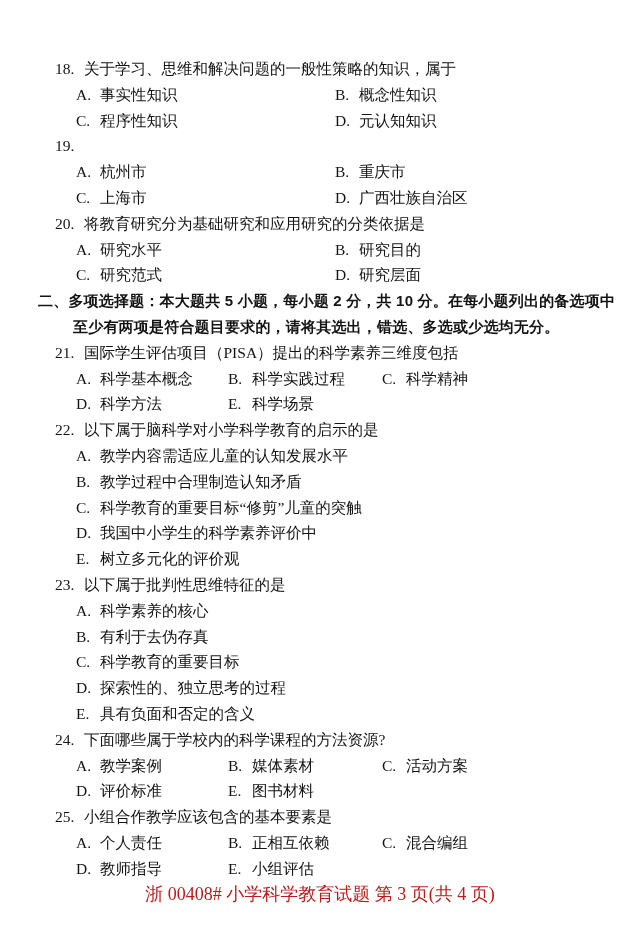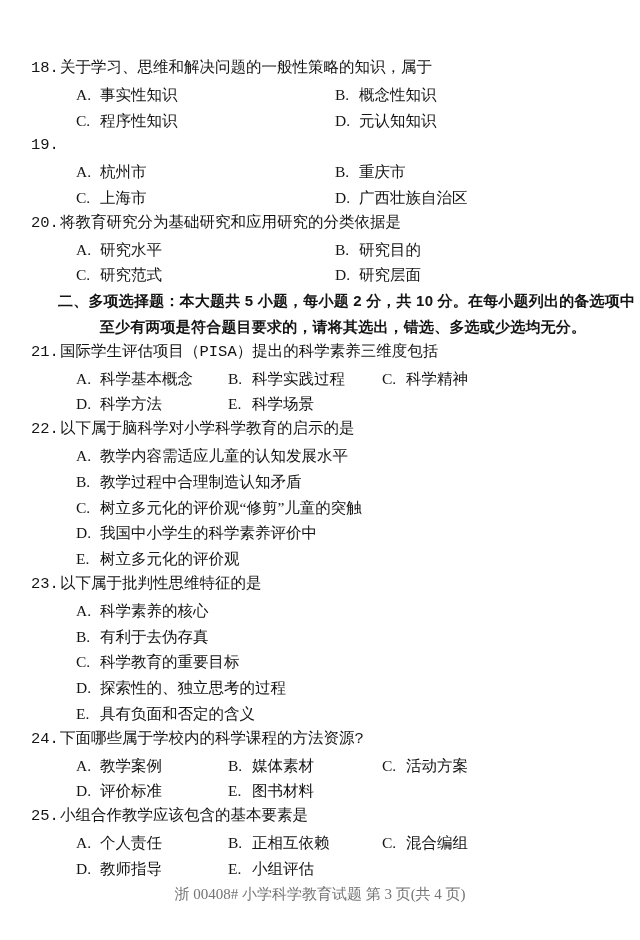--- a/index.html
+++ b/index.html
@@ -11,50 +11,50 @@
     background: #ffffff;
     color: #141414;
     font-family: "Liberation Serif", "DejaVu Serif", serif;
     font-size: 15.5px;
     overflow: hidden;
   }
   .content { padding-top: 56px; }
   .line { height: 25.8px; line-height: 25.8px; white-space: nowrap; }
 
   
-  .stem-row { padding-left: 31px; display: flex; font-family: Liberation Mono, monospace; }
+  .stem-row { padding-left: 55px; display: flex; }
   .qnum { display: inline-block; width: 29px; flex: 0 0 29px; }
   .stem { flex: 1 1 auto; }
 
   
   .opt-row { padding-left: 76px; display: flex; }
   .opt { display: inline-flex; }
   .cols2 .opt:nth-child(1) { width: 259px; flex: 0 0 259px; }
   .cols3 .opt:nth-child(1) { width: 152px; flex: 0 0 152px; }
   .cols3 .opt:nth-child(2) { width: 154px; flex: 0 0 154px; }
   .olabel { display: inline-block; min-width: 24px; }
 
   
   .sec-head {
     font-family: "Liberation Sans", "DejaVu Sans", sans-serif;
     font-weight: 700;
     font-size: 15px;
     letter-spacing: 0.2px;
   }
-  .sec-head.l1 { padding-left: 58px; }
-  .sec-head.l2 { padding-left: 46px; text-align: center; }
+  .sec-head.l1 { padding-left: 26px; margin-left: 12px; }
+  .sec-head.l2 { padding-left: 73px; }
 
   .footer {
     position: absolute;
     left: 0; right: 0;
     top: 884px;
     text-align: center;
-    font-size: 15px;
+    font-size: 18px;
     line-height: 20px;
-    color: #737373;
+    color: #b91c1c;
   }
 </style>
 </head>
 <body>
 
 <div class="paper">
   <div class="content">
 
     <div class="line stem-row">
       <span class="qnum">18.</span>
@@ -174,21 +174,21 @@
     </div>
     <div class="line opt-row cols1">
       <span class="opt">
           <span class="olabel">B.</span>
           <span class="otext">教学过程中合理制造认知矛盾</span>
         </span>
     </div>
     <div class="line opt-row cols1">
       <span class="opt">
           <span class="olabel">C.</span>
-          <span class="otext">树立多元化的评价观“修剪”儿童的突触</span>
+          <span class="otext">科学教育的重要目标“修剪”儿童的突触</span>
         </span>
     </div>
     <div class="line opt-row cols1">
       <span class="opt">
           <span class="olabel">D.</span>
           <span class="otext">我国中小学生的科学素养评价中</span>
         </span>
     </div>
     <div class="line opt-row cols1">
       <span class="opt">

